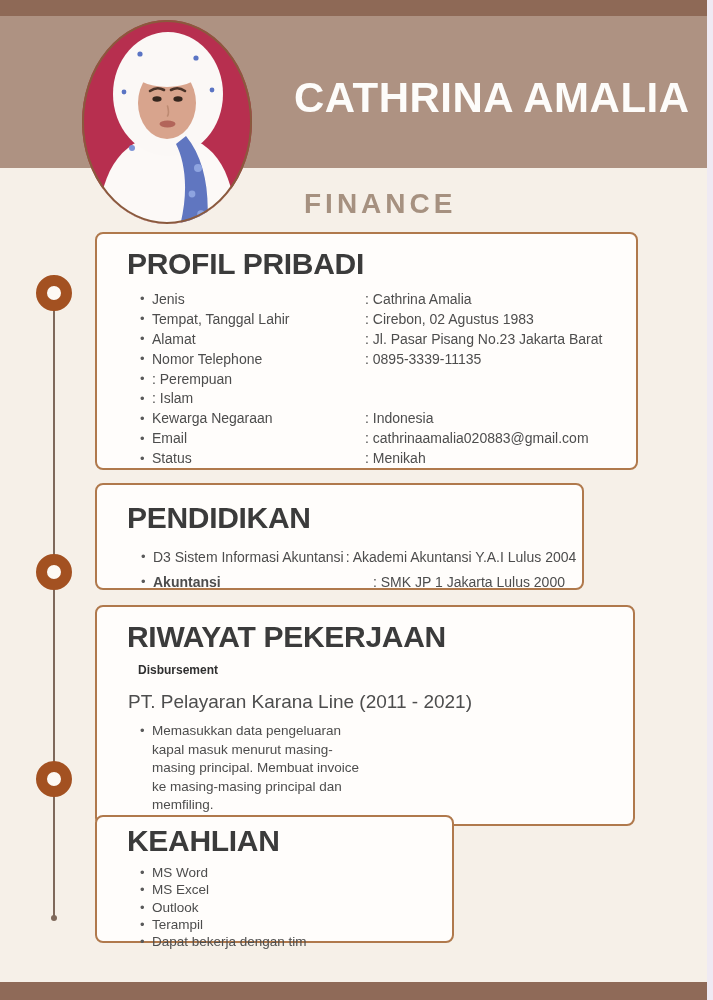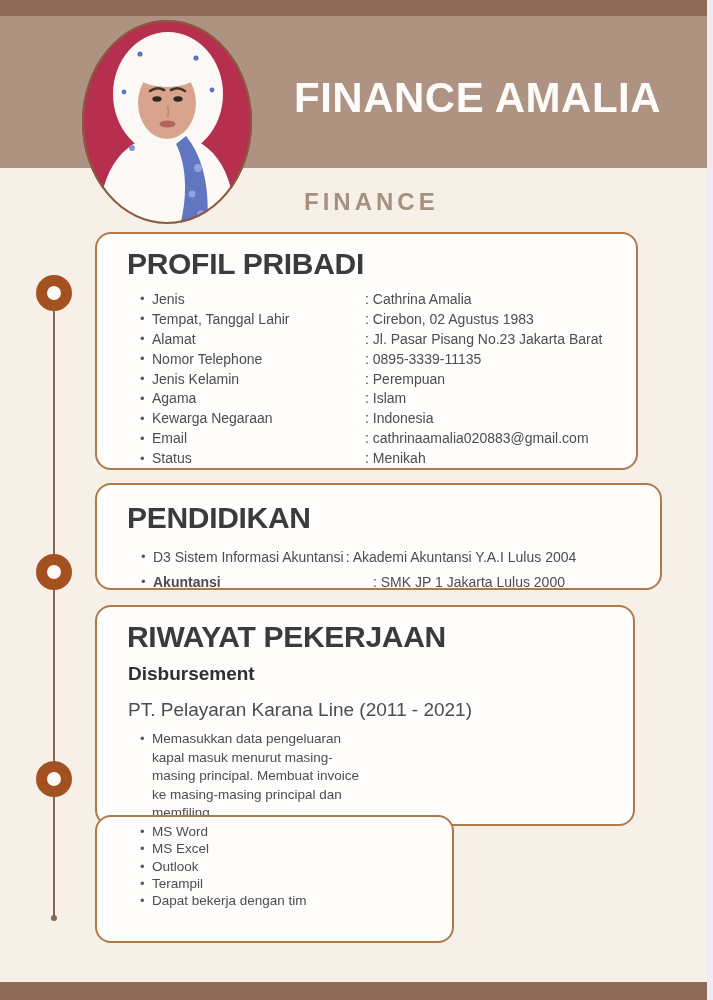--- a/index.html
+++ b/index.html
@@ -11,41 +11,41 @@
   
   .top-strip{position:absolute;left:0;top:0;width:713px;height:16px;background:var(--top_strip,#8e6956);}
   .header-band{position:absolute;left:0;top:16px;width:713px;height:152px;background:var(--header_band,#ae9282);}
   .applicant-name{
     position:absolute;left:294px;top:77px;width:410px;
     font-size:42px;font-weight:bold;letter-spacing:.5px;line-height:1;
     color:var(--name_text,#fdfcfa);white-space:nowrap;
   }
   .role-title{
     position:absolute;left:304px;top:188px;
-    font-size:24px;font-weight:600;letter-spacing:4px;
+    font-size:28px;font-weight:600;letter-spacing:4px;
     color:var(--finance_text,#a69180);
   }
   .photo{position:absolute;left:80px;top:18px;width:174px;height:208px;}
   
   .timeline-line{position:absolute;left:53px;top:293px;width:2px;height:625px;background:var(--timeline_line,#7f695b);}
   .timeline-end-dot{position:absolute;left:51px;top:915px;width:6px;height:6px;border-radius:50%;background:var(--timeline_line,#7f695b);}
   .tdot{
     position:absolute;left:36px;width:36px;height:36px;box-sizing:border-box;
     border-radius:50%;border:11px solid var(--accent_dot,#a35121);background:#fdf9f4;
   }
   .tdot.d1{top:275px;} .tdot.d2{top:554px;} .tdot.d3{top:761px;}
   
   .card{
     position:absolute;left:95px;box-sizing:border-box;
     background:var(--card_bg,#fffdfb);
     border:2px solid var(--card_border,#b0794c);
-    border-radius:16px;
+    border-radius:8px;
   }
   .card.profil{top:232px;width:543px;height:238px;}
-  .card.pendidikan{top:483px;width:567px;height:107px;}
+  .card.pendidikan{top:483px;width:489px;height:107px;}
   .card.riwayat{top:605px;width:540px;height:221px;}
   .card.keahlian{top:815px;width:359px;height:128px;}
   .section-title{
     margin:13px 0 0 30px;
     font-size:30px;font-weight:bold;color:var(--title_text,#3b3b3b);
     letter-spacing:-.3px;
   }
   .card.pendidikan .section-title{margin-top:16px;}
   .card.keahlian .section-title{margin-top:7px;}
   
@@ -53,41 +53,41 @@
   .row{display:flex;align-items:center;height:19.9px;font-size:14px;color:var(--body_text,#4d4d4d);}
   .bullet{width:12px;flex:0 0 12px;font-size:13px;color:#5a5a5a;}
   .row .label{width:213px;flex:0 0 213px;}
   .row .value{white-space:nowrap;}
   
   .edu-rows{margin:9px 0 0 44px;}
   .edu-row{display:flex;align-items:center;height:25px;font-size:14px;color:var(--body_text,#4d4d4d);}
   .edu-row.second .label{width:218px;flex:0 0 218px;font-weight:bold;}
   .edu-row .label{margin-right:2px;}
   
-  .job-position{margin:9px 0 0 31px;font-size:19px;font-weight:bold;color:#2f2f2f;}
+  .job-position{margin:9px 0 0 41px;font-size:12px;font-weight:bold;color:#2f2f2f;}
   .job-company{margin:14px 0 0 31px;font-size:19px;color:var(--body_text,#4d4d4d);}
   .duty{display:flex;margin:9px 0 0 43px;font-size:13.5px;line-height:18.5px;color:var(--body_text,#4d4d4d);}
   .duty .bullet{line-height:18.5px;}
   .duty .text{width:222px;}
   
   .skill-rows{margin:6px 0 0 43px;}
   .skill-rows .row{height:17.3px;font-size:13.5px;}
   
   .footer-band{position:absolute;left:0;top:982px;width:713px;height:18px;background:var(--footer,#8f6a58);}
   .page-right-edge{position:absolute;right:0;top:0;width:6px;height:1000px;background:var(--right_edge,#efeaf3);z-index:5;}
 </style>
 </head>
 <body>
 
 <div class="page">
 
   <div class="top-strip"></div>
   <div class="header-band"></div>
 
-  <div class="applicant-name">FINANCE AMALIA</div>
+  <div class="applicant-name">CATHRINA AMALIA</div>
   <div class="role-title">FINANCE</div>
 
   <div class="photo">
     <svg width="174" height="208" viewBox="0 0 174 208">
       <defs>
         <clipPath id="photoClip">
             <ellipse cx="87" cy="104" rx="85" ry="102"></ellipse>
           </clipPath>
       </defs>
       <g clip-path="url(#photoClip)">
@@ -149,26 +149,24 @@
           <span class="label">Alamat</span>
           <span class="value">: Jl. Pasar Pisang No.23 Jakarta Barat</span>
         </div>
       <div class="row">
           <span class="bullet">•</span>
           <span class="label">Nomor Telephone</span>
           <span class="value">: 0895-3339-11135</span>
         </div>
       <div class="row">
           <span class="bullet">•</span>
-          <span class="label">Jenis Kelamin</span>
           <span class="value">: Perempuan</span>
         </div>
       <div class="row">
           <span class="bullet">•</span>
-          <span class="label">Agama</span>
           <span class="value">: Islam</span>
         </div>
       <div class="row">
           <span class="bullet">•</span>
           <span class="label">Kewarga Negaraan</span>
           <span class="value">: Indonesia</span>
         </div>
       <div class="row">
           <span class="bullet">•</span>
           <span class="label">Email</span>
@@ -202,20 +200,21 @@
     <div class="section-title">RIWAYAT PEKERJAAN</div>
     <div class="job-position">Disbursement</div>
     <div class="job-company">PT. Pelayaran Karana Line (2011 - 2021)</div>
     <div class="duty">
       <span class="bullet">•</span>
       <span class="text">Memasukkan data pengeluaran kapal masuk menurut masing-masing principal. Membuat invoice ke masing-masing principal dan memfiling.</span>
     </div>
   </div>
 
   <div class="card keahlian">
+    <div class="section-title">KEAHLIAN</div>
     <div class="skill-rows">
       <div class="row">
           <span class="bullet">•</span>
           <span>MS Word</span>
         </div>
       <div class="row">
           <span class="bullet">•</span>
           <span>MS Excel</span>
         </div>
       <div class="row">

